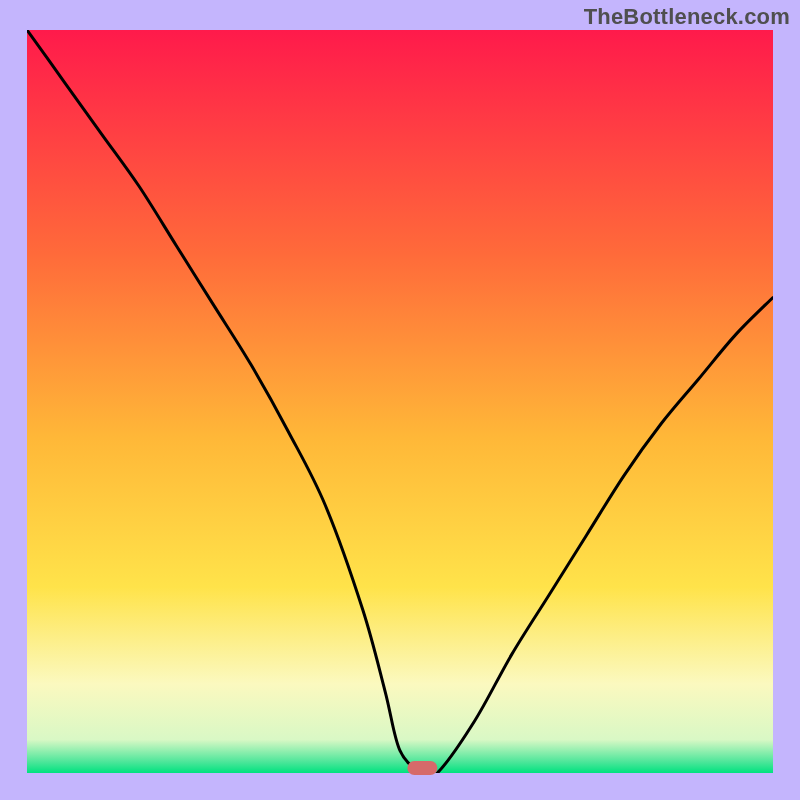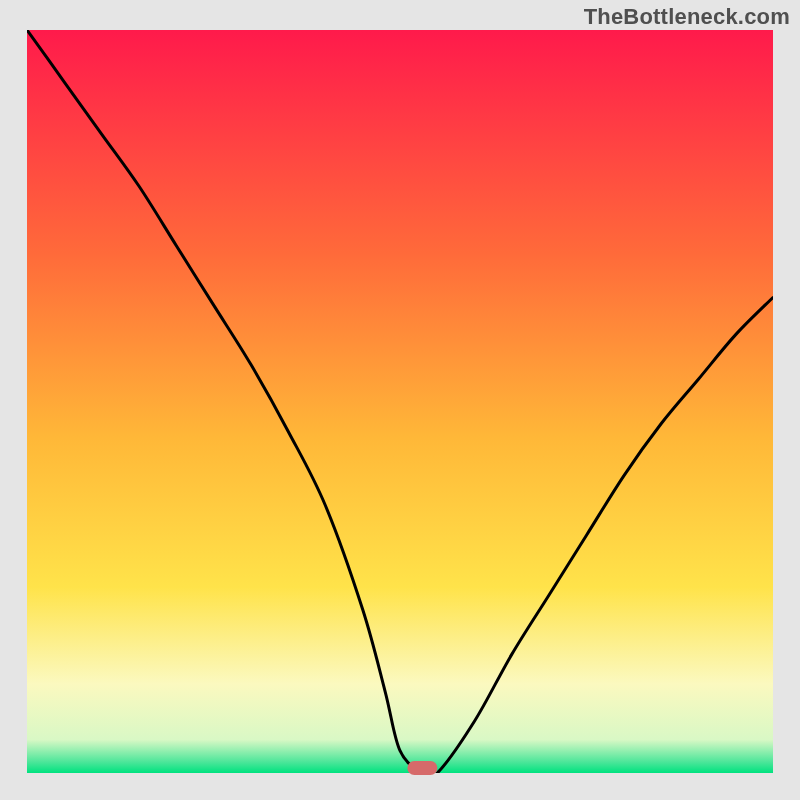--- a/index.html
+++ b/index.html
@@ -8,21 +8,21 @@
     width: 800px;
     height: 800px;
     background: #000;
     overflow: hidden;
     font-family: Arial, Helvetica, sans-serif;
   }
   .stage {
     position: relative;
     width: 800px;
     height: 800px;
-    background: #e5e5e5;
+    background: #c4b5fd;
   }
   .watermark {
     position: absolute;
     top: 4px;
     right: 10px;
     color: #4f4f4f;
     font-size: 22px;
     font-weight: 600;
     letter-spacing: 0.2px;
     z-index: 10;

